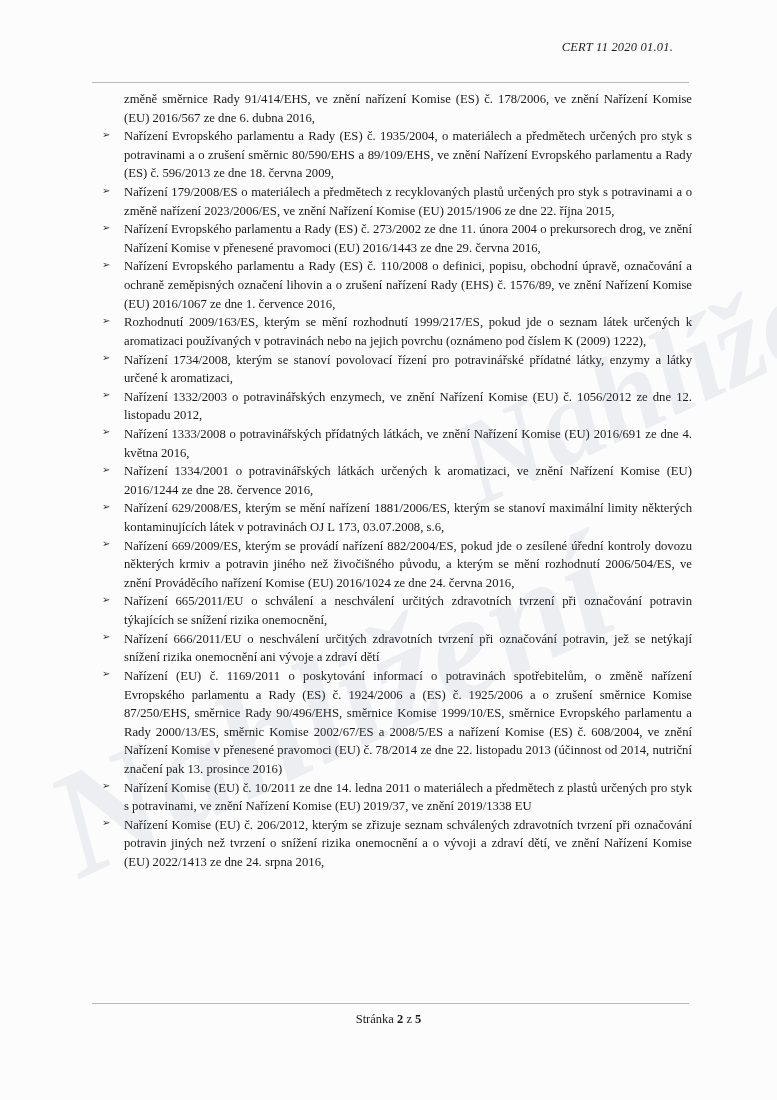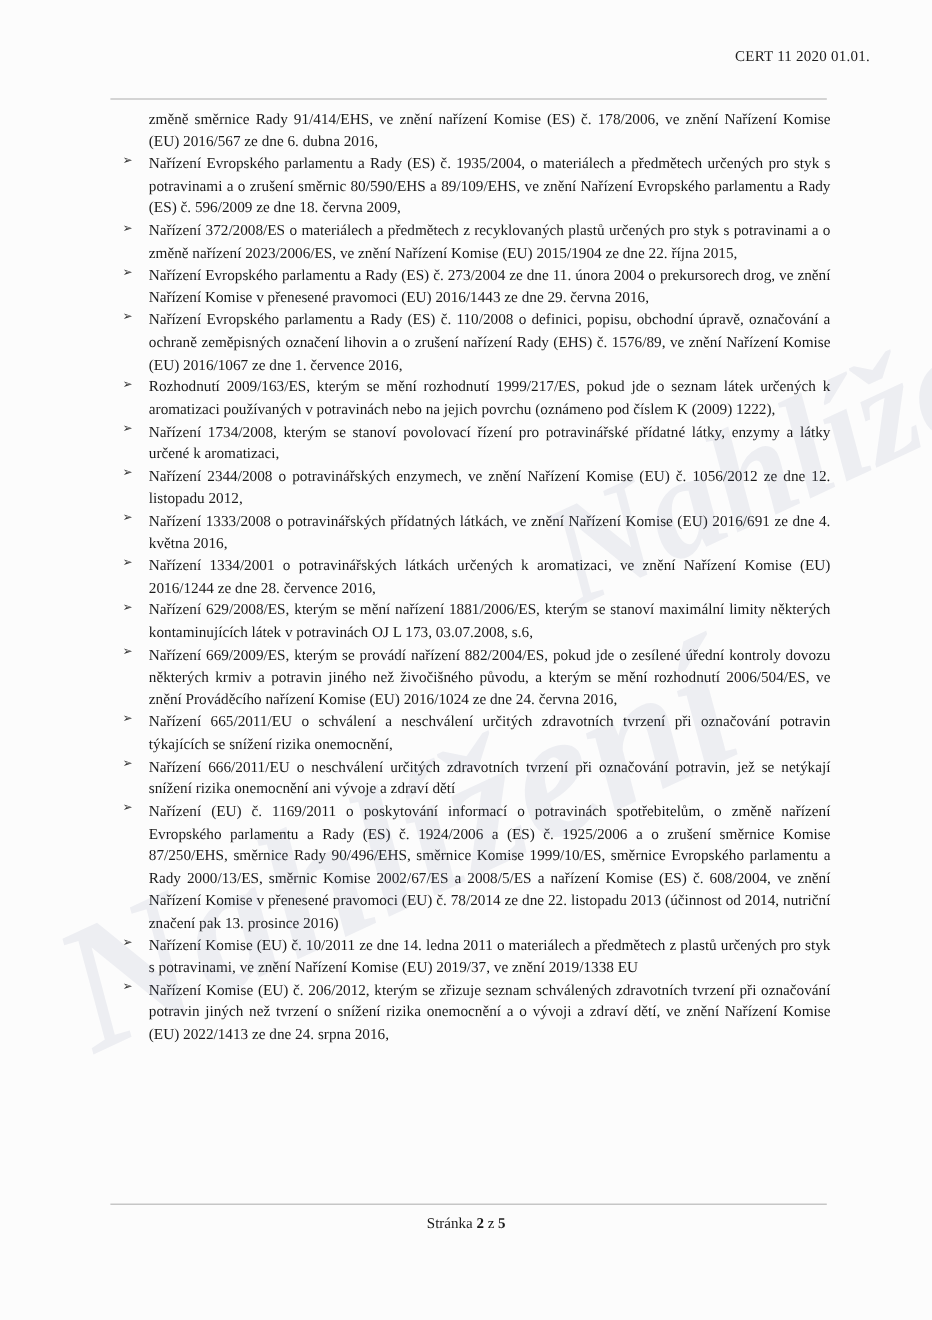--- a/index.html
+++ b/index.html
@@ -40,22 +40,23 @@
   .wm2 {
     left: 440px; top: 300px;
     font-size: 120px;
     transform: rotate(-25deg);
   }
   .header {
     position: absolute;
     left: 0; top: 40px;
     width: 777px;
     text-align: right;
-    padding-right: 52px;
+    padding-right: 104px;
     box-sizing: border-box;
+    font-style: italic;
     font-size: 12.5px;
     letter-spacing: 0.2px;
     color: #1d1d1d;
   }
   .rule-top {
     position: absolute;
     left: 92px; top: 82px;
     width: 597px;
     height: 1px;
     background: #b9b9b9;
@@ -121,45 +122,45 @@
   </div>
 
   <div class="header">CERT 11 2020 01.01.</div>
   <div class="rule-top"></div>
 
   <div class="body">
     <p class="lead">změně směrnice Rady 91/414/EHS, ve znění nařízení Komise (ES) č. 178/2006, ve znění Nařízení Komise (EU) 2016/567 ze dne 6. dubna 2016,</p>
     <ul class="reglist">
         <li>
           <span class="bullet">➢</span>
-          <span class="item-text"><b>Nařízení Evropského parlamentu a Rady (ES) č. 1935/2004</b>, o materiálech a předmětech určených pro styk s potravinami a o zrušení směrnic 80/590/EHS a 89/109/EHS, ve znění Nařízení Evropského parlamentu a Rady (ES) č. <b>596/2009</b> ze dne 18. června 2009,</span>
-        </li>
-        <li>
-          <span class="bullet">➢</span>
-          <span class="item-text"><b>Nařízení 372/2008/ES</b> o materiálech a předmětech z recyklovaných plastů určených pro styk s potravinami a o změně nařízení 2023/2006/ES, ve znění Nařízení Komise (EU) <b>2015/1904</b> ze dne 22. října 2015,</span>
-        </li>
-        <li>
-          <span class="bullet">➢</span>
-          <span class="item-text"><b>Nařízení Evropského parlamentu a Rady (ES) č. 273/2004</b> ze dne 11. února 2004 o prekursorech drog, ve znění Nařízení Komise v přenesené pravomoci (EU) 2016/1443 ze dne 29. června 2016,</span>
+          <span class="item-text"><b>Nařízení Evropského parlamentu a Rady (ES) č. 1935/2004</b>, o materiálech a předmětech určených pro styk s potravinami a o zrušení směrnic 80/590/EHS a 89/109/EHS, ve znění Nařízení Evropského parlamentu a Rady (ES) č. <b>596/2013</b> ze dne 18. června 2009,</span>
+        </li>
+        <li>
+          <span class="bullet">➢</span>
+          <span class="item-text"><b>Nařízení 179/2008/ES</b> o materiálech a předmětech z recyklovaných plastů určených pro styk s potravinami a o změně nařízení 2023/2006/ES, ve znění Nařízení Komise (EU) <b>2015/1906</b> ze dne 22. října 2015,</span>
+        </li>
+        <li>
+          <span class="bullet">➢</span>
+          <span class="item-text"><b>Nařízení Evropského parlamentu a Rady (ES) č. 273/2002</b> ze dne 11. února 2004 o prekursorech drog, ve znění Nařízení Komise v přenesené pravomoci (EU) 2016/1443 ze dne 29. června 2016,</span>
         </li>
         <li>
           <span class="bullet">➢</span>
           <span class="item-text"><b>Nařízení Evropského parlamentu a Rady (ES) č. 110/2008</b> o definici, popisu, obchodní úpravě, označování a ochraně zeměpisných označení lihovin a o zrušení nařízení Rady (EHS) č. 1576/89, ve znění Nařízení Komise (EU) 2016/1067 ze dne 1. července 2016,</span>
         </li>
         <li>
           <span class="bullet">➢</span>
           <span class="item-text"><b>Rozhodnutí 2009/163/ES</b>, kterým se mění rozhodnutí 1999/217/ES, pokud jde o seznam látek určených k aromatizaci používaných v potravinách nebo na jejich povrchu (oznámeno pod číslem K (2009) 1222),</span>
         </li>
         <li>
           <span class="bullet">➢</span>
           <span class="item-text"><b>Nařízení 1734/2008</b>, kterým se stanoví povolovací řízení pro potravinářské přídatné látky, enzymy a látky určené k aromatizaci,</span>
         </li>
         <li>
           <span class="bullet">➢</span>
-          <span class="item-text"><b>Nařízení 2344/2008</b> o potravinářských enzymech, ve znění Nařízení Komise (EU) č. <b>1056/2012</b> ze dne 12. listopadu 2012,</span>
+          <span class="item-text"><b>Nařízení 1332/2003</b> o potravinářských enzymech, ve znění Nařízení Komise (EU) č. <b>1056/2012</b> ze dne 12. listopadu 2012,</span>
         </li>
         <li>
           <span class="bullet">➢</span>
           <span class="item-text"><b>Nařízení 1333/2008</b> o potravinářských přídatných látkách, ve znění Nařízení Komise (EU) <b>2016/691</b> ze dne 4. května 2016,</span>
         </li>
         <li>
           <span class="bullet">➢</span>
           <span class="item-text"><b>Nařízení 1334/2001</b> o potravinářských látkách určených k aromatizaci, ve znění Nařízení Komise (EU) <b>2016/1244</b> ze dne 28. července 2016,</span>
         </li>
         <li>

